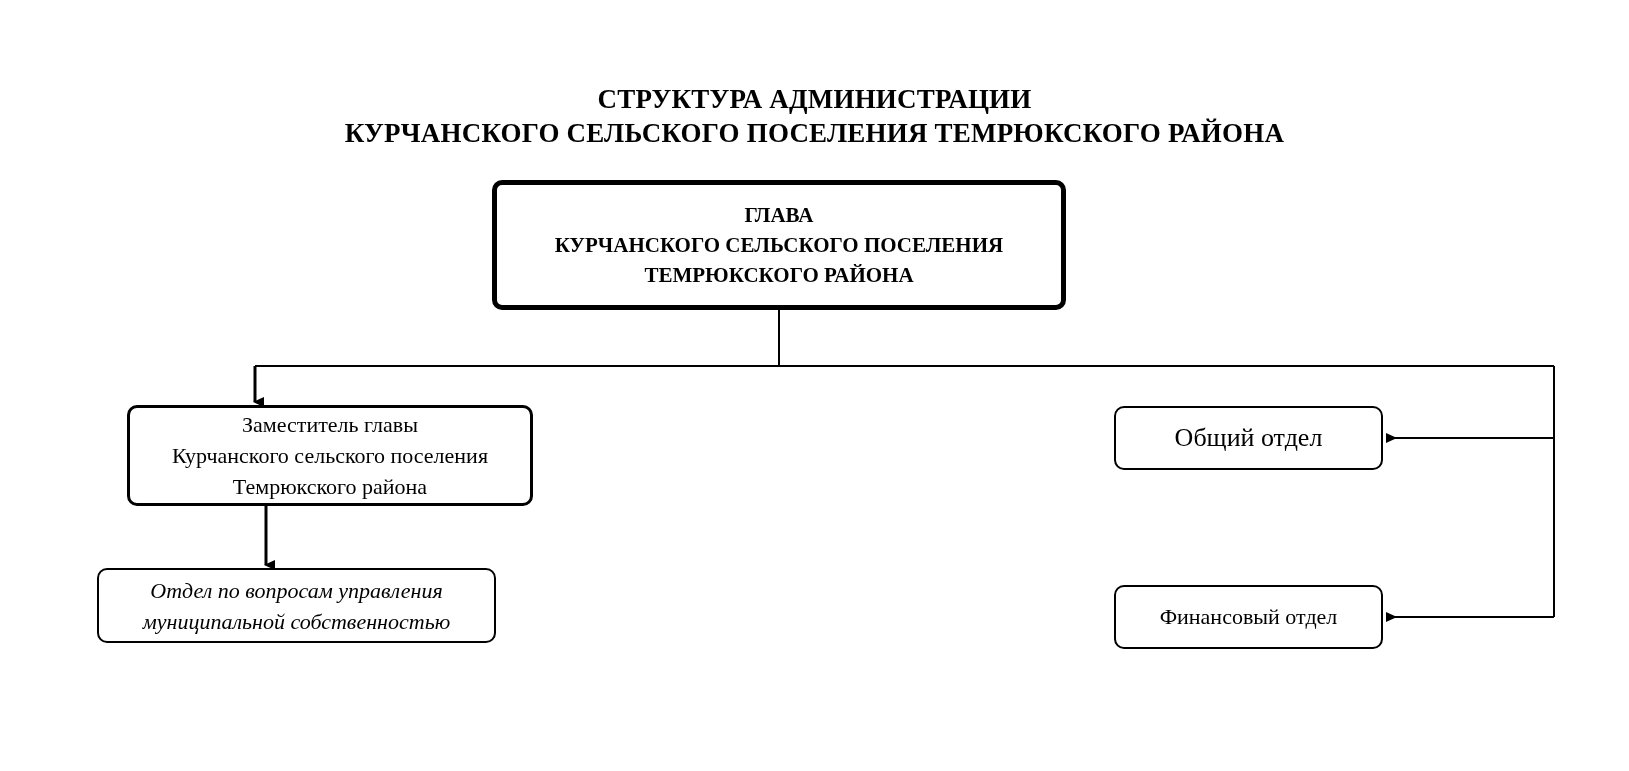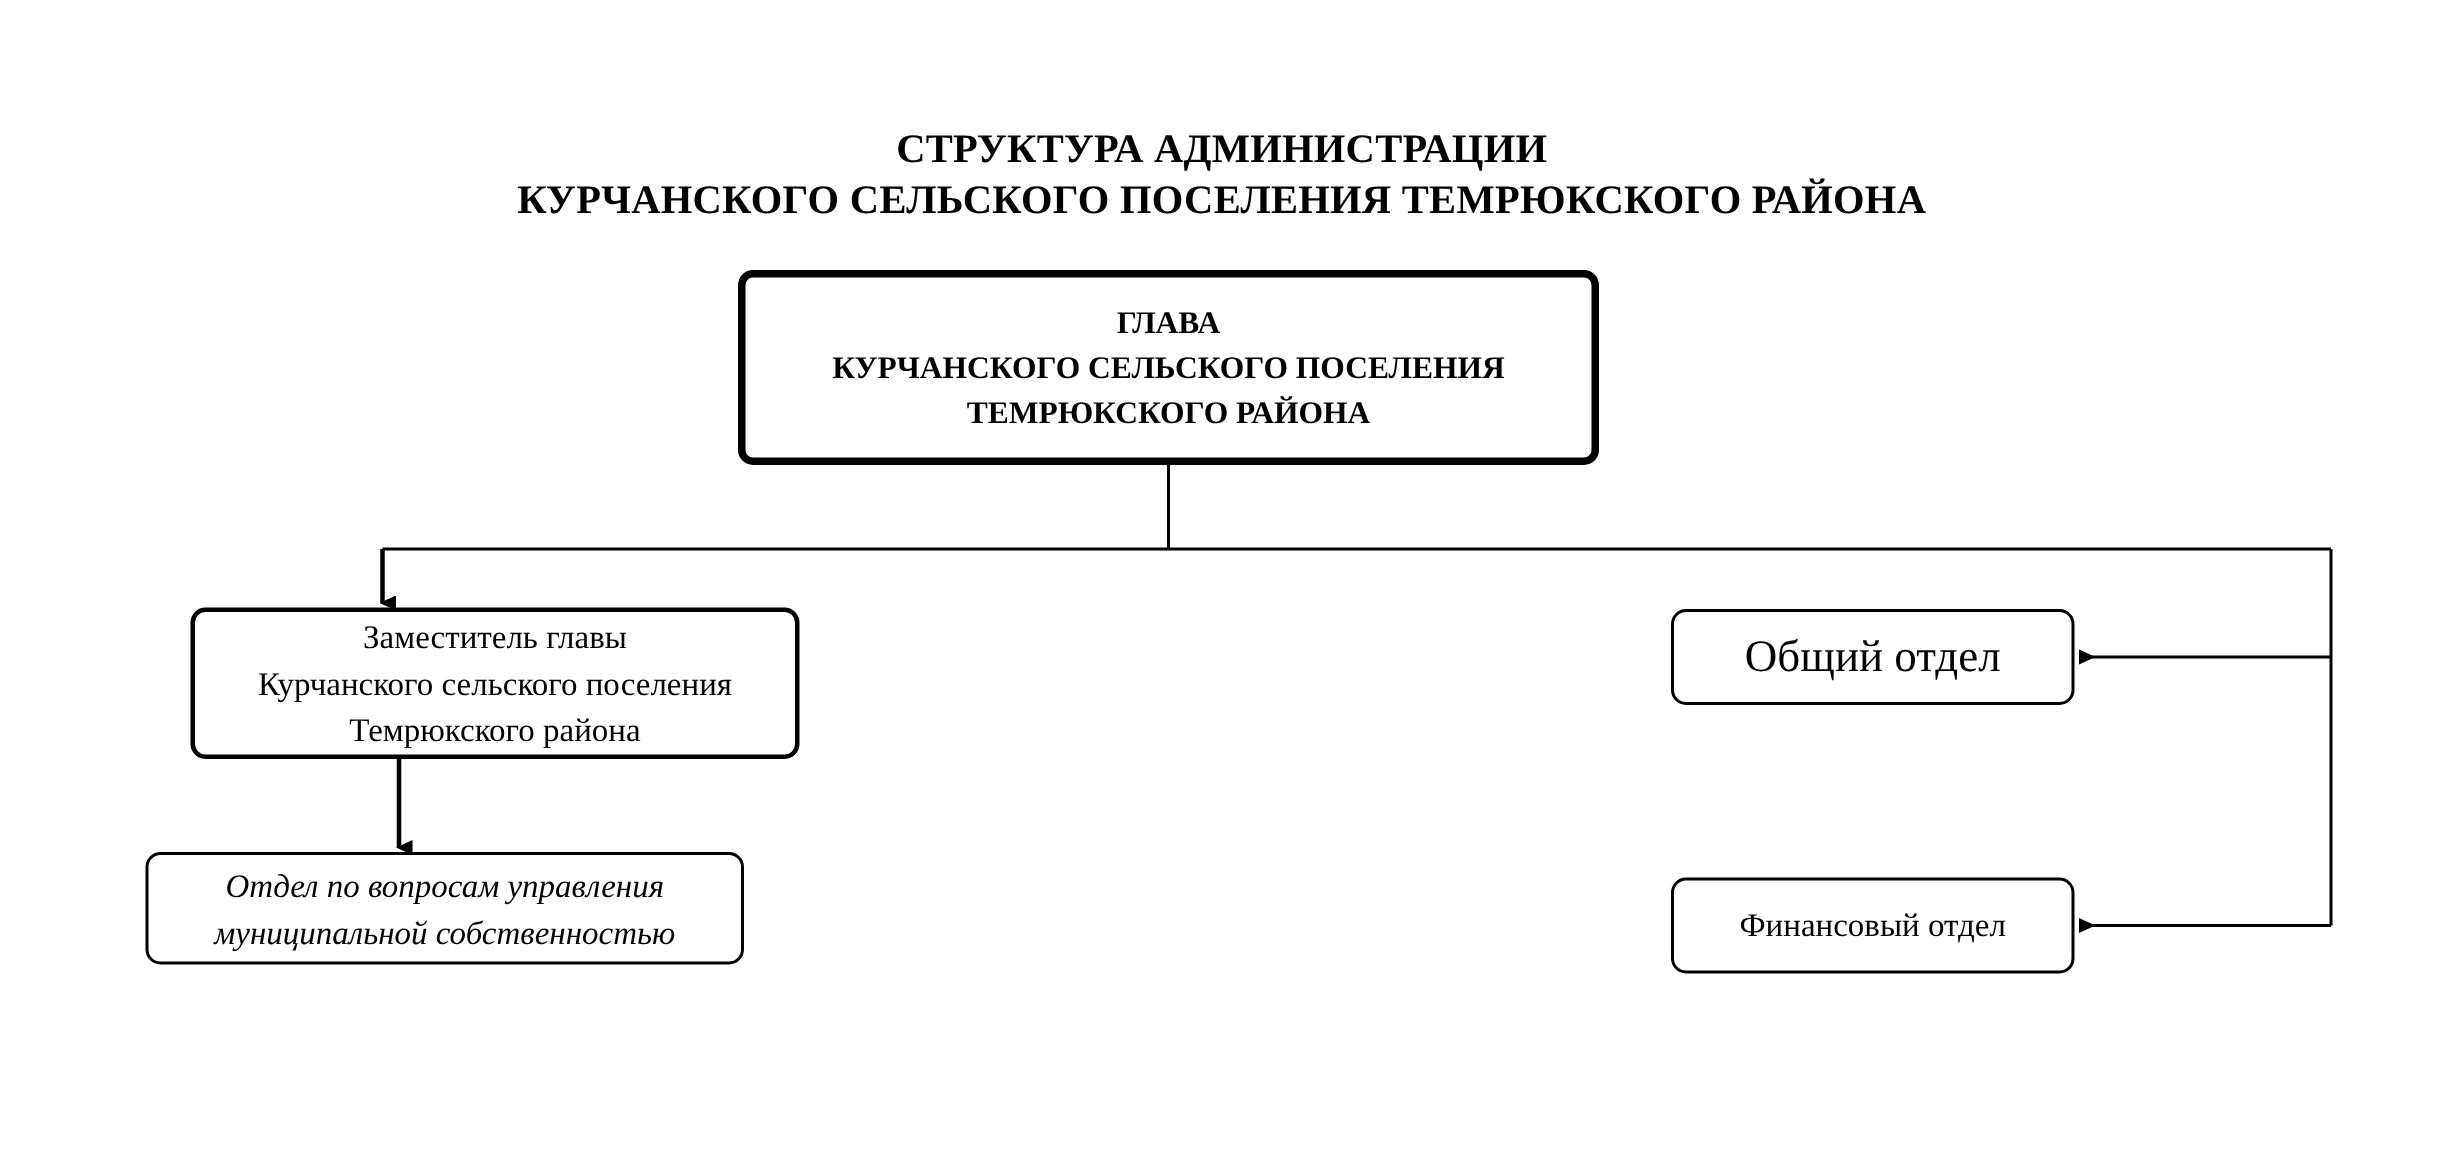--- a/index.html
+++ b/index.html
@@ -81,21 +81,21 @@
     font-style: italic;
   }
 
   
   #node-general {
     left: 1114px;
     top: 406px;
     width: 269px;
     height: 64px;
     border: 2px solid #000000;
-    font-size: 30px;
+    font-size: 26px;
     line-height: 30px;
   }
 
   
   #node-finance {
     left: 1114px;
     top: 585px;
     width: 269px;
     height: 64px;
     border: 2px solid #000000;

